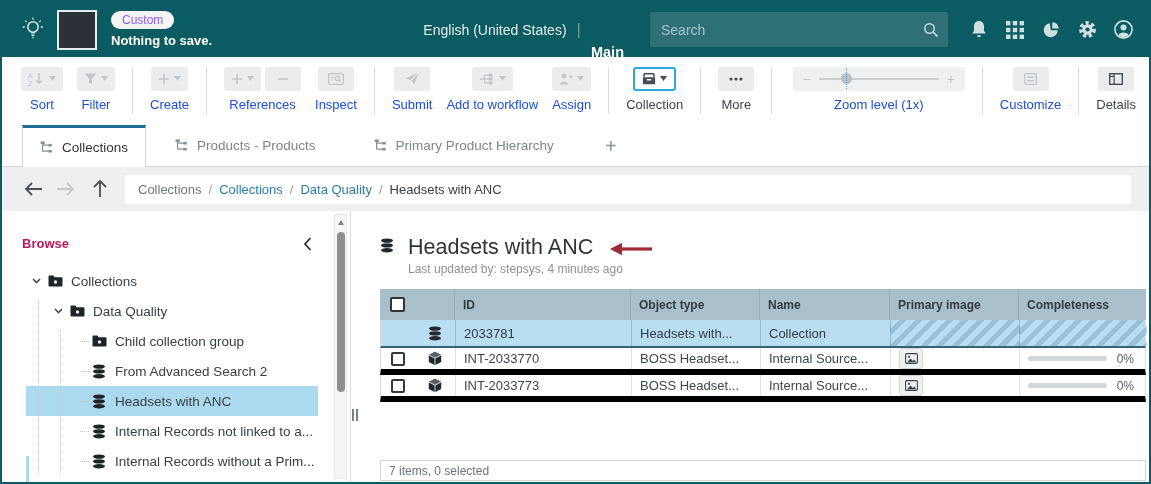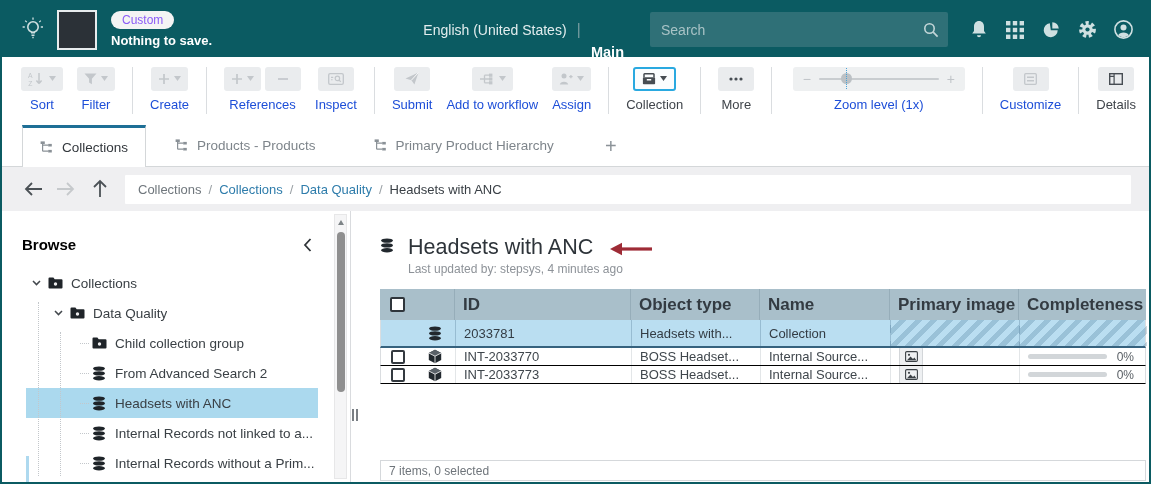--- a/index.html
+++ b/index.html
@@ -58,21 +58,21 @@
   .navarrow.up{margin:0 14px 0 4px;}
   .crumbbox{flex:1;height:29px;background:#fff;border-radius:1px;display:flex;align-items:center;padding:0 13px;font-size:13px;margin-right:2px;}
   .crumb-sep{color:#9aa0a5;margin:0 7px;}
   .crumb.muted{color:#6f767c;}
   .crumb.link{color:var(--link,#2e7cab);}
   .crumb.current{color:#3a4046;}
   
   .bodyrow{display:flex;height:271px;}
   .sidebar{width:348px;position:relative;flex:none;}
   .browse-row{display:flex;justify-content:space-between;align-items:center;padding:25px 38px 0 20px;}
-  .browse-title{font-size:15px;color:#000000;font-weight:600;}
+  .browse-title{font-size:13px;color:#be185d;font-weight:600;}
   .collapse-ic{width:9px;height:14px;color:#2f3438;}
   .tree{margin-top:15px;position:relative;}
   .trow{height:30px;display:flex;align-items:center;margin-left:24px;width:292px;font-size:13.5px;color:#3a4045;position:relative;}
   .trow.selected{background:var(--sel,#abd9ee);}
   .tchev{width:16px;display:flex;align-items:center;color:#43484d;flex:none;}
   .tchev svg{width:9px;height:6px;}
   .ticon{width:15px;height:15px;color:#1f2429;flex:none;display:flex;align-items:center;}
   .tlabel{margin-left:8px;white-space:nowrap;overflow:hidden;}
   .guide{position:absolute;border-left:1px dotted #c3c7cb;}
   .stub{position:absolute;border-top:1px dotted #c3c7cb;width:9px;}
@@ -87,24 +87,24 @@
   
   .main{flex:1;position:relative;padding-left:21px;}
   .title-row{margin-top:24px;display:flex;align-items:center;}
   .title-ic{width:17px;height:19px;color:#22282e;flex:none;}
   .page-title{font-size:21.5px;color:#2e343a;font-weight:400;margin-left:11px;white-space:nowrap;}
   .red-arrow{margin-left:16px;margin-top:3px;color:var(--red,#9e2b36);width:44px;height:14px;}
   .subtitle{font-size:12px;color:#8d9298;margin:2px 0 0 28px;}
   .tbl{margin-top:13px;width:766px;font-size:13px;}
   .thead,.rrow{display:grid;grid-template-columns:34px 40px 176px 129px 130px 129px 128px;}
   .thead{background:var(--th,#a9bfca);height:31px;}
-  .th{display:flex;align-items:center;padding-left:8px;font-size:17px;font-weight:700;color:#333b42;border-left:1px solid #96adb9;}
+  .th{display:flex;align-items:center;padding-left:8px;font-size:12px;font-weight:700;color:#333b42;border-left:1px solid #96adb9;}
   .th.nob{border-left:none;}
   .th.cb{justify-content:center;padding-left:0;}
-  .rrow{height:18px;background:#fff;border-bottom:1px solid #000000;border-left:1px solid #dadde0;border-right:1px solid #dadde0;color:#3f464c;}
+  .rrow{height:27px;background:#fff;border-bottom:6px solid #000000;border-left:1px solid #dadde0;border-right:1px solid #dadde0;color:#3f464c;}
   .rrow .cell{display:flex;align-items:center;padding-left:8px;border-left:1px solid #e3e6e8;overflow:hidden;white-space:nowrap;}
   .rrow .cell.nob{border-left:none;}
   .rrow.selected{background:var(--rowsel,#badef1);border-bottom:2px solid #36627e;height:28px;color:#333c44;}
   .rrow.selected .cell{border-left-color:rgba(70,110,140,0.30);}
   .cell.cb,.cell.ic{justify-content:center;padding-left:0;}
   .cbx{width:14px;height:14px;border:2px solid #343a40;border-radius:2px;background:#fff;}
   .cbx.hd{width:15px;height:15px;border-color:#2f353b;}
   .rowic{width:15px;height:16px;color:#22282e;display:flex;align-items:center;}
   .hatch{background-image:repeating-linear-gradient(135deg,transparent 0 6px,rgba(70,120,150,0.28) 6px 11px);}
   .imgph{width:24px;height:21px;background:#eef0f2;border:1px solid #d3d6d9;border-radius:3px;display:flex;align-items:center;justify-content:center;color:#3c4247;}

